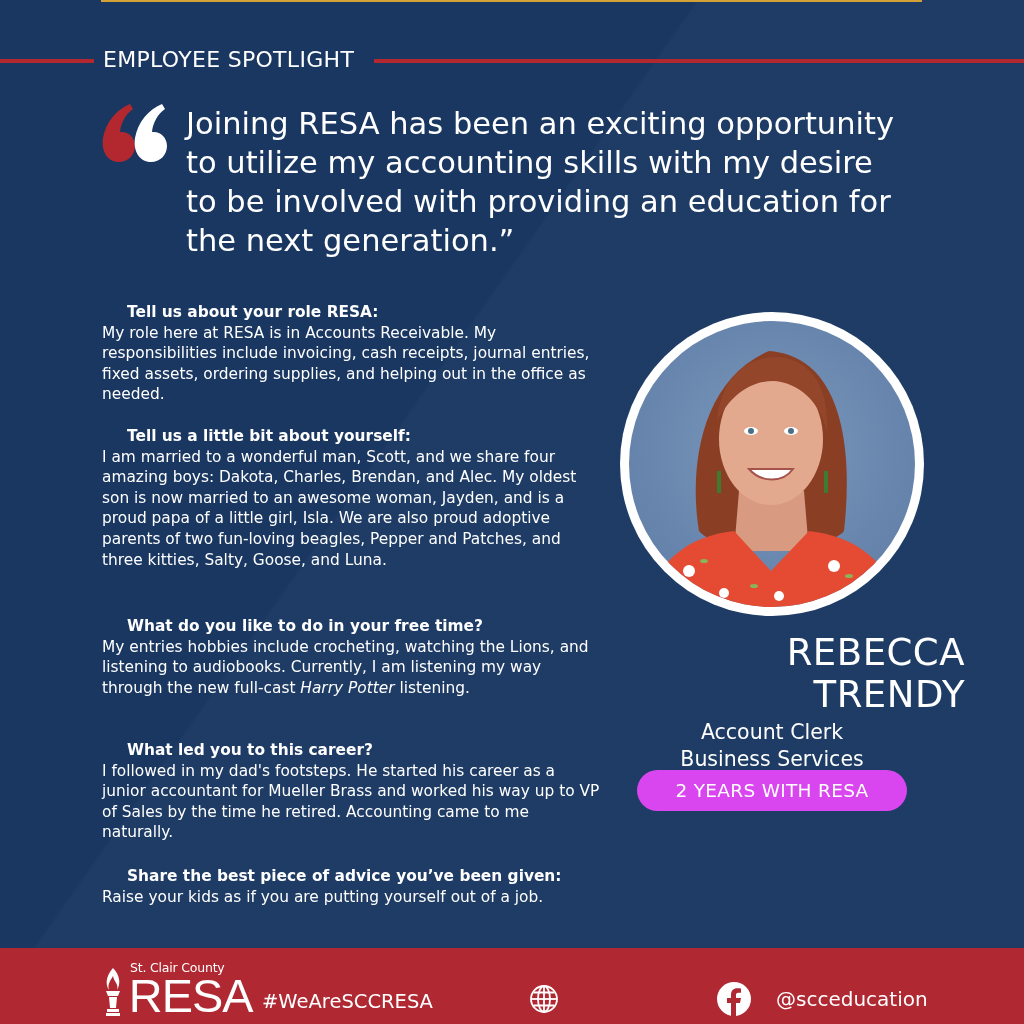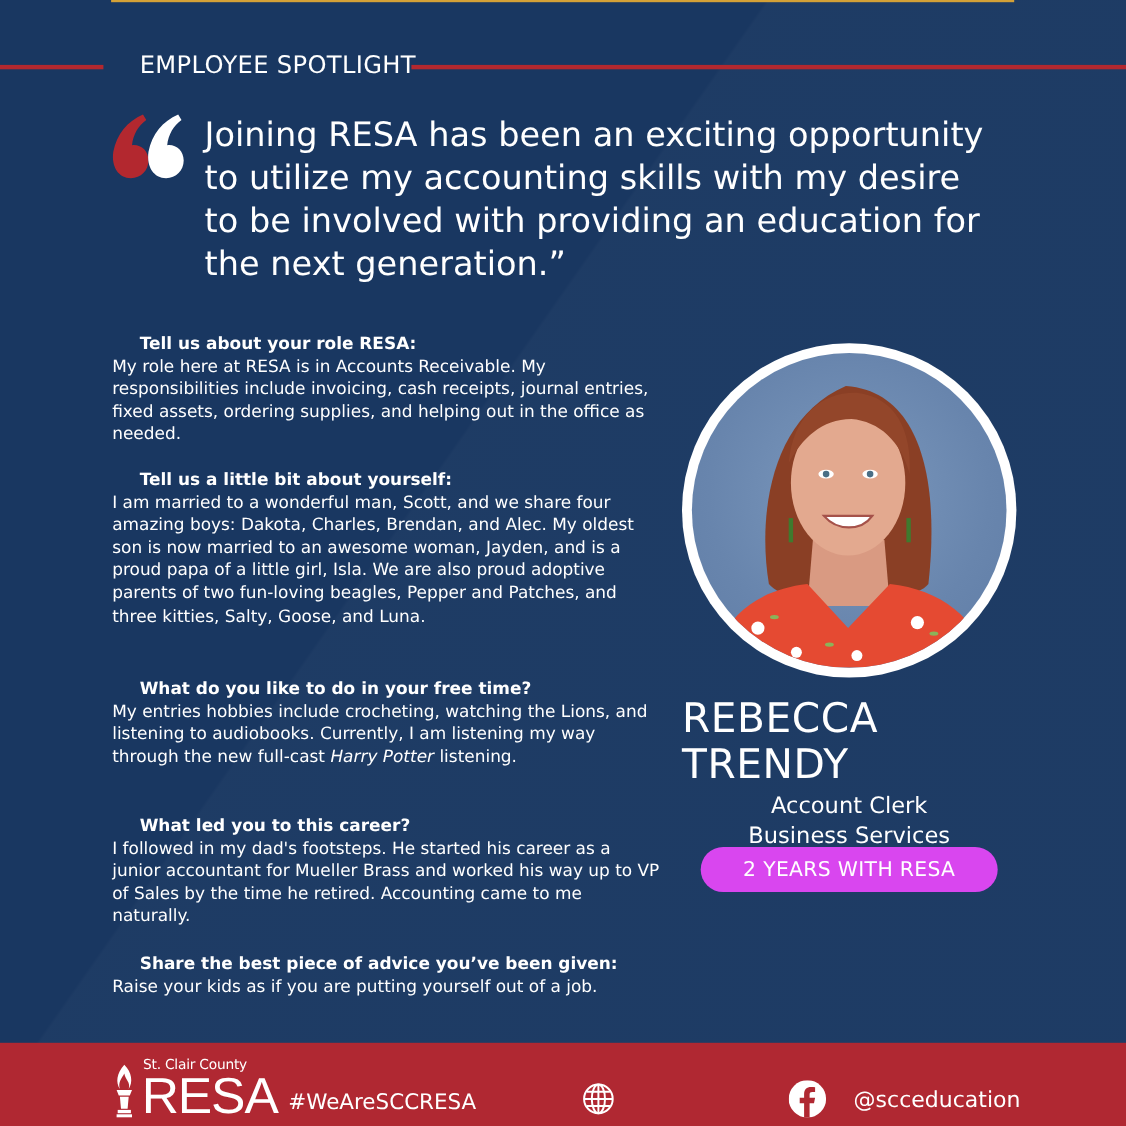--- a/index.html
+++ b/index.html
@@ -21,21 +21,20 @@
   }
   .spot-line {
     position: absolute; top: 59px; height: 4px; background: #b3282f;
   }
   .spot-line.left { left: 0; width: 94px; }
   .spot-line.right { left: 374px; right: 0; }
   .spot-title {
     position: absolute; top: 47px; left: 103px;
     font-size: 22px; letter-spacing: 0.3px; font-weight: 400;
     white-space: nowrap;
-    margin-left: 24px;
   }
   .quote-icon {
     position: absolute; top: 100px; left: 100px; width: 70px; height: 66px;
   }
   .quote-text {
     position: absolute; top: 104px; left: 186px; width: 720px;
     font-size: 30.5px; line-height: 39px; font-weight: 400;
   }
   .qa {
     position: absolute; left: 102px; width: 500px;
@@ -48,22 +47,22 @@
     position: absolute; left: 620px; top: 312px; width: 304px; height: 304px;
     border-radius: 50%; background: #ffffff;
   }
   .photo {
     position: absolute; left: 629px; top: 321px; width: 286px; height: 286px;
     border-radius: 50%; overflow: hidden;
     background: radial-gradient(circle at 50% 45%, #7b98bd 0%, #6885ad 60%, #5f7ca5 100%);
   }
   .photo svg { width: 100%; height: 100%; display: block; }
   .person-name {
-    position: absolute; left: 620px; width: 320px; top: 632px;
-    text-align: left; font-size: 37px; line-height: 42px; letter-spacing: 0.5px;
+    position: absolute; left: 645px; width: 320px; top: 632px;
+    text-align: right; font-size: 37px; line-height: 42px; letter-spacing: 0.5px;
   }
   .person-title {
     position: absolute; left: 612px; width: 320px; top: 719px;
     text-align: center; font-size: 20.5px; line-height: 27px;
   }
   .years-pill {
     position: absolute; left: 637px; top: 770px; width: 270px; height: 41px;
     border-radius: 21px; background: #d946ef;
     display: flex; align-items: center; justify-content: center;
     font-size: 18.5px; letter-spacing: 0.3px;

